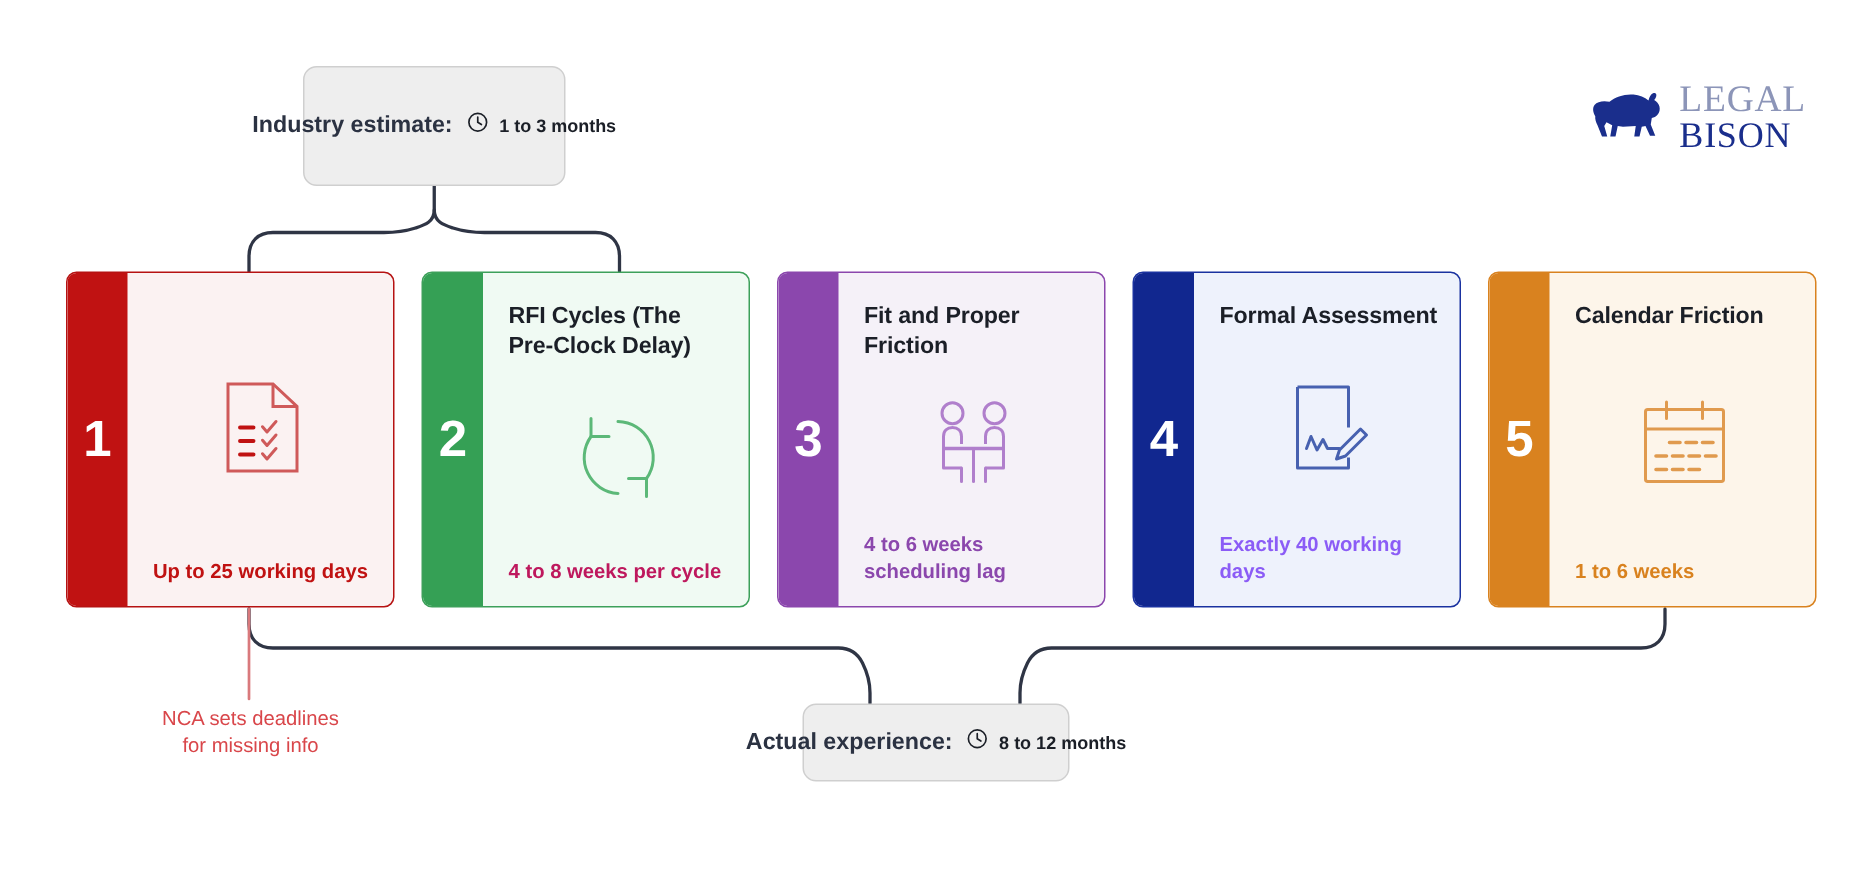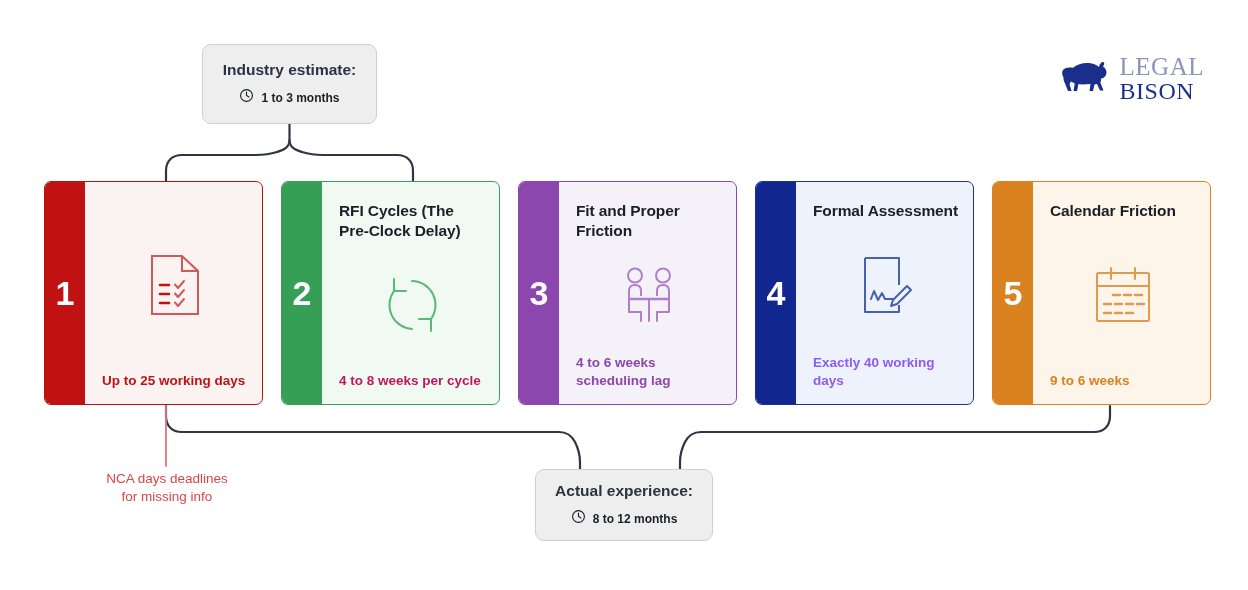--- a/index.html
+++ b/index.html
@@ -62,21 +62,21 @@
   }
 
   
   .callout {
     position: absolute;
     background: #eeeeee;
     border: 1px solid #cfcfcf;
     border-radius: 9px;
     box-sizing: border-box;
     display: flex;
-    flex-direction: column;
+    flex-direction: row;
     align-items: center;
     justify-content: center;
     gap: 9px;
     padding: 14px 20px;
   }
   .callout-label {
     font-size: 15.5px;
     font-weight: bold;
     color: #2b3242;
     white-space: nowrap;
@@ -95,21 +95,21 @@
   #callout-top {
     left: 202px;
     top: 44px;
     width: 175px;
     height: 80px;
   }
   #callout-bottom {
     left: 535px;
     top: 469px;
     width: 178px;
-    height: 72px;
+    height: 52px;
   }
 
   
   .cards {
     position: absolute;
     left: 44px;
     top: 181px;
     display: flex;
     gap: 18px;
   }
@@ -370,24 +370,24 @@
         <div class="card-icon">
           <svg width="64" height="58" viewBox="0 0 64 58">
             <rect x="6" y="7" width="52" height="48" rx="1.5" fill="none" stroke="#e09a4e" stroke-width="2"></rect>
             <path d="M6 20 H58" stroke="#e09a4e" stroke-width="2"></path>
             <path d="M20 2 V13 M44 2 V13" stroke="#e09a4e" stroke-width="2" stroke-linecap="round"></path>
             <path d="M22 29 H29 M33 29 H40 M44 29 H51" stroke="#e09a4e" stroke-width="2.4" stroke-linecap="round"></path>
             <path d="M13 38 H20 M24 38 H31 M35 38 H42 M46 38 H53" stroke="#e09a4e" stroke-width="2.4" stroke-linecap="round"></path>
             <path d="M13 47 H20 M24 47 H31 M35 47 H42" stroke="#e09a4e" stroke-width="2.4" stroke-linecap="round"></path>
           </svg>
         </div>
-        <div class="card-duration">9 to 6 weeks</div>
+        <div class="card-duration">1 to 6 weeks</div>
       </div>
     </div>
 
   </div>
 
   <div class="footnote">
-    <div>NCA days deadlines</div>
+    <div>NCA sets deadlines</div>
     <div>for missing info</div>
   </div>
 
 </div>
 
 </body></html>

